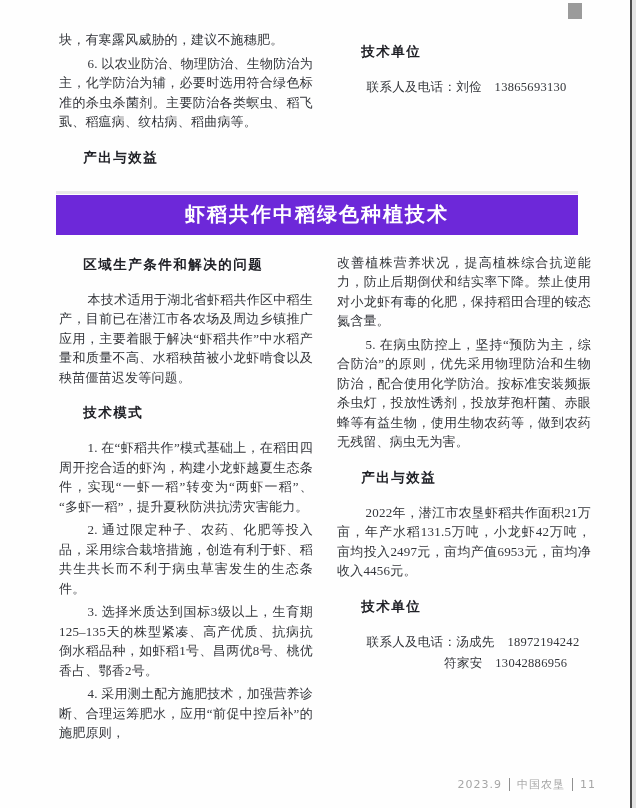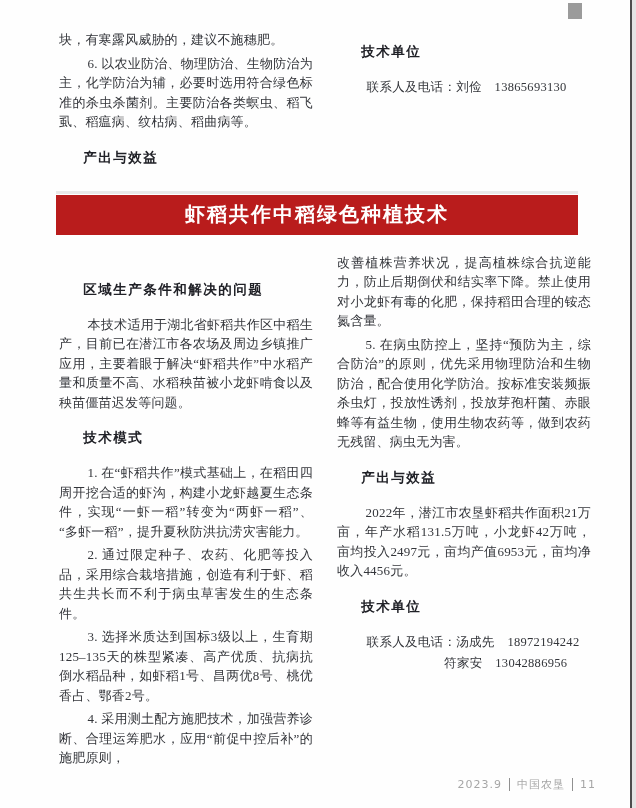--- a/index.html
+++ b/index.html
@@ -16,21 +16,21 @@
   .col { width:262px; }
 
   p.body { margin:4px; font-size:13px; line-height:19.5px; text-align:justify; letter-spacing:0.2px; }
   p.indent { text-indent:2.2em; }
 
   h3.sec-heading {
     font-family:"DejaVu Sans","Liberation Sans",sans-serif;
     font-size:13.5px; font-weight:bold; color:#202127;
     margin:17px 0 18px 2.1em; letter-spacing:1.5px; line-height:16px;
   }
-  .bottom h3.first { margin-top:32px; }
+  .bottom h3.first { margin-top:7px; }
 
   .unit-block { margin-left:2.1em; }
   .unit-block p { margin:0; font-size:12.5px; line-height:21px; letter-spacing:0.3px; }
   .unit-block p.hang { padding-left:6.2em; }
 
   .banner-shadow { width:522px; height:3px; margin:8px 0 1px 1px; background:#e9e9e9; }
   .banner {
     width:522px; height:40px; margin-left:1px; background:#8d8d8d;
     display:flex; align-items:center; justify-content:center;
   }
@@ -66,21 +66,21 @@
       </div>
       <div class="col">
         <h3 class="sec-heading">技术单位</h3>
         <div class="unit-block">
           <p>联系人及电话：刘俭　13865693130</p>
         </div>
       </div>
     </div>
 
     <div class="banner-shadow"></div>
-    <div class="banner" style="background: #b91c1c;">
+    <div class="banner" style="background: #6d28d9;">
       <span style="color: rgb(255, 255, 255);">虾稻共作中稻绿色种植技术</span>
     </div>
 
     <div class="cols bottom">
       <div class="col">
         <h3 class="sec-heading first">区域生产条件和解决的问题</h3>
         <p class="body indent">本技术适用于湖北省虾稻共作区中稻生产，目前已在潜江市各农场及周边乡镇推广应用，主要着眼于解决“虾稻共作”中水稻产量和质量不高、水稻秧苗被小龙虾啃食以及秧苗僵苗迟发等问题。</p>
         <h3 class="sec-heading">技术模式</h3>
         <p class="body indent">1. 在“虾稻共作”模式基础上，在稻田四周开挖合适的虾沟，构建小龙虾越夏生态条件，实现“一虾一稻”转变为“两虾一稻”、“多虾一稻”，提升夏秋防洪抗涝灾害能力。</p>
         <p class="body indent">2. 通过限定种子、农药、化肥等投入品，采用综合栽培措施，创造有利于虾、稻共生共长而不利于病虫草害发生的生态条件。</p>

